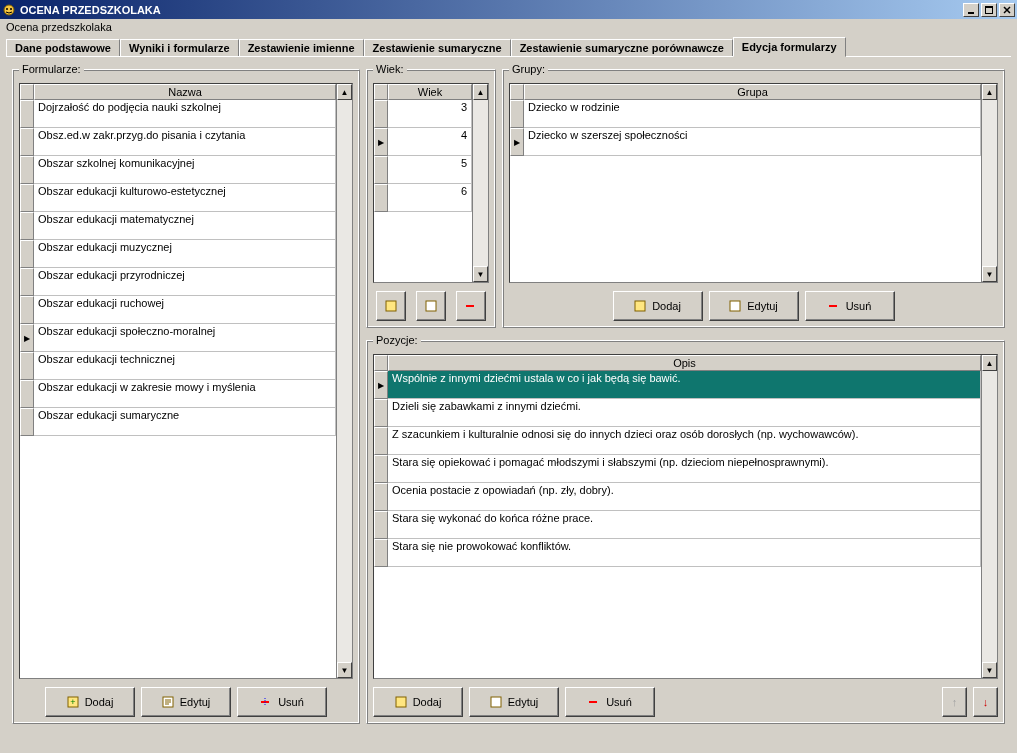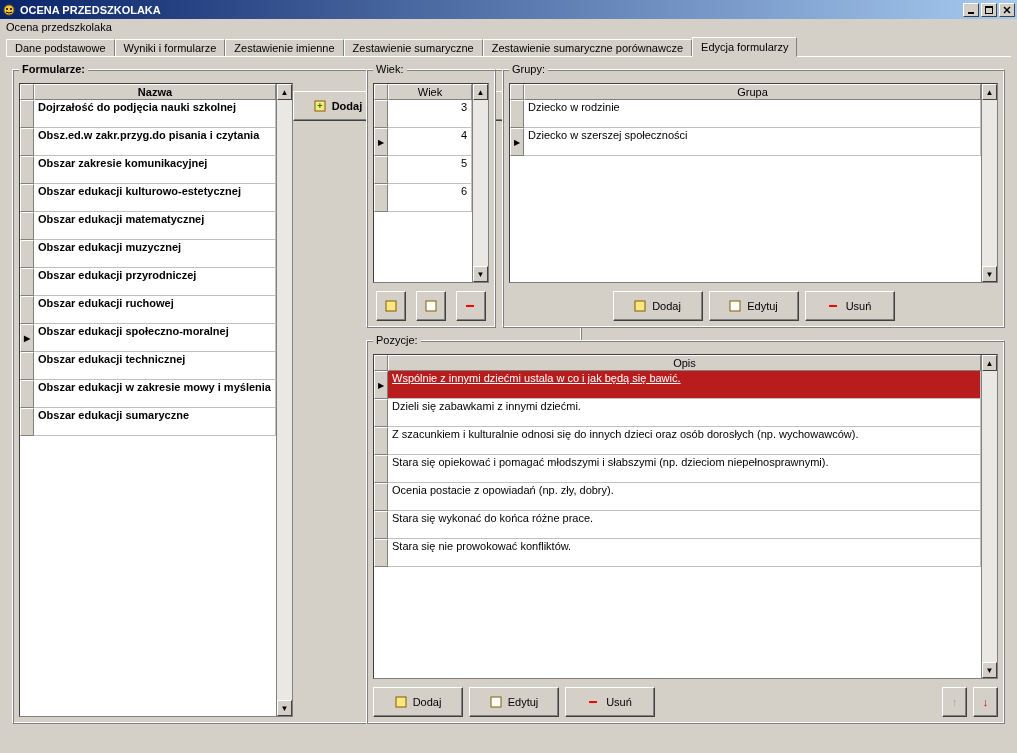--- a/index.html
+++ b/index.html
@@ -38,20 +38,21 @@
     background:#d4d0c8;
     color:#000;
   }
   
   .tabstrip {
     display:flex;
     padding-left:6px;
     padding-top:2px;
     align-items:flex-end;
     height:21px;
+    font-weight:bold;
   }
   .tab {
     padding:2px 8px;
     background:#d4d0c8;
     border:1px solid #808080;
     border-bottom:none;
     border-top-color:#fff;
     border-left-color:#fff;
     margin-right:0px;
     position:relative;
@@ -98,21 +99,21 @@
   .gridcontent{ flex:1; overflow:hidden; }
   .gridhead {
     display:flex;
     background:#d4d0c8;
   }
   .gridhead .rh { width:14px; border:1px solid; border-color:#fff #808080 #808080 #fff; background:#d4d0c8; }
   .gridhead .ch { flex:1; border:1px solid; border-color:#fff #808080 #808080 #fff; background:#d4d0c8; text-align:center; padding:1px 4px; }
   .gridrow { display:flex; height:28px; }
   .gridrow .rh { width:14px; border:1px solid; border-color:#fff #808080 #808080 #fff; background:#d4d0c8; display:flex;align-items:center;justify-content:center; font-size:9px;}
   .gridrow .cell { flex:1; border-bottom:1px solid #c0c0c0; border-right:1px solid #c0c0c0; padding:1px 4px; white-space:nowrap; overflow:hidden; }
-  .gridrow.selected .cell { background:#b91c1c; color:#fff;text-decoration:underline; }
+  .gridrow.selected .cell { background:#0f766e; color:#fff; }
   .gridrow .cell.right { text-align:right; }
   .vscroll {
     width:16px;
     background:#d4d0c8;
     border-left:1px solid #808080;
     display:flex;
     flex-direction:column;
   }
   .sbtn {
     height:16px; background:#d4d0c8;
@@ -129,21 +130,21 @@
     background:#d4d0c8;
     border:1px solid; border-color:#fff #404040 #404040 #fff;
     box-shadow: inset -1px -1px 0 #808080;
     display:flex;align-items:center;justify-content:center;
     gap:6px; padding:8px 8px;
     cursor:default;
   }
   .btn.iconbtn { min-width:30px; width:30px; }
   .btn.sq { min-width:25px; width:25px; }
   .ico { width:12px;height:12px; display:inline-block;}
-  .form-area { grid-row: 1 / span 2; display:flex; flex-direction:row;font-weight:bold; }
+  .form-area { grid-row: 1 / span 2; display:flex; flex-direction:column; }
   .form-area .gridwrap{ flex:1; }
   .panel-inner{ display:flex;flex-direction:column;height:100%; }
   .panel-inner .gridwrap{ flex:1; }
   .ptr::before{ content:"▶"; font-size:8px; color:#000;}
   svg{display:block;}
 </style>
 </head>
 <body>
 
 <div class="titlebar">
@@ -203,21 +204,21 @@
               <div class="gridrow">
                 <div class="rh"></div>
                 <div class="cell">Dojrzałość do podjęcia nauki szkolnej</div>
               </div>
               <div class="gridrow">
                 <div class="rh"></div>
                 <div class="cell">Obsz.ed.w zakr.przyg.do pisania i czytania</div>
               </div>
               <div class="gridrow">
                 <div class="rh"></div>
-                <div class="cell">Obszar zakresie komunikacyjnej</div>
+                <div class="cell">Obszar szkolnej komunikacyjnej</div>
               </div>
               <div class="gridrow">
                 <div class="rh"></div>
                 <div class="cell">Obszar edukacji kulturowo-estetycznej</div>
               </div>
               <div class="gridrow">
                 <div class="rh"></div>
                 <div class="cell">Obszar edukacji matematycznej</div>
               </div>
               <div class="gridrow">

